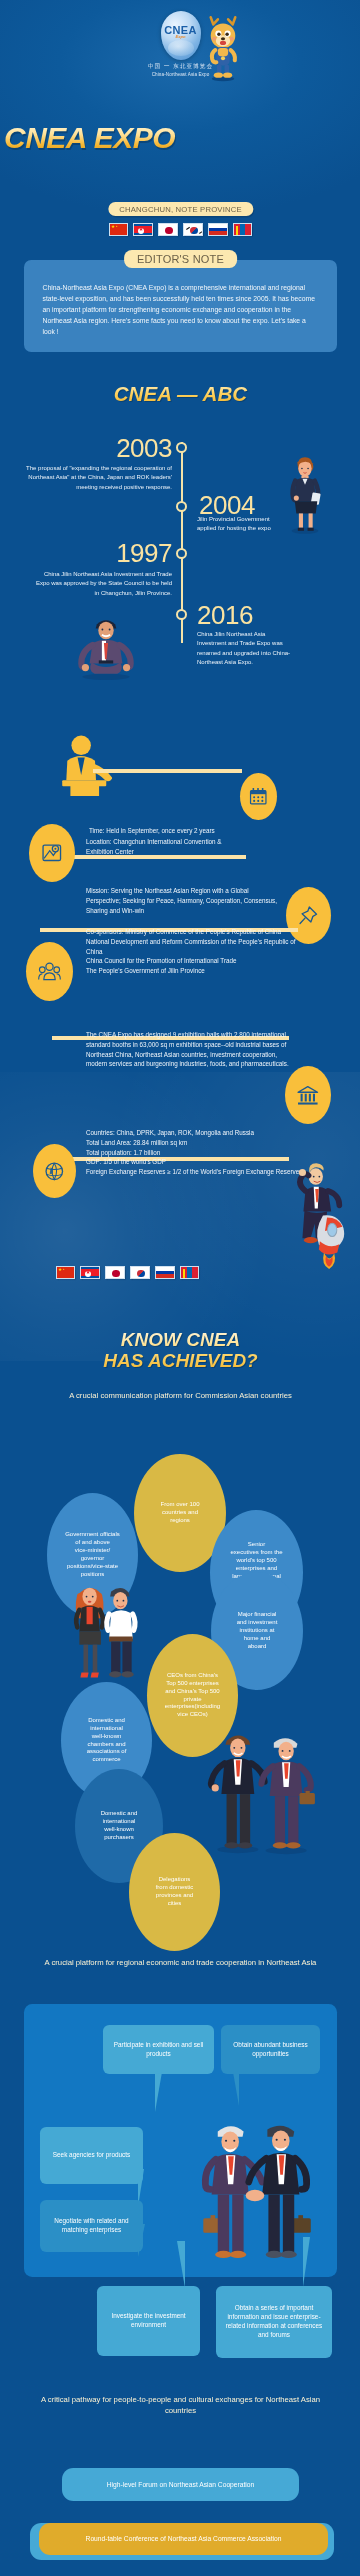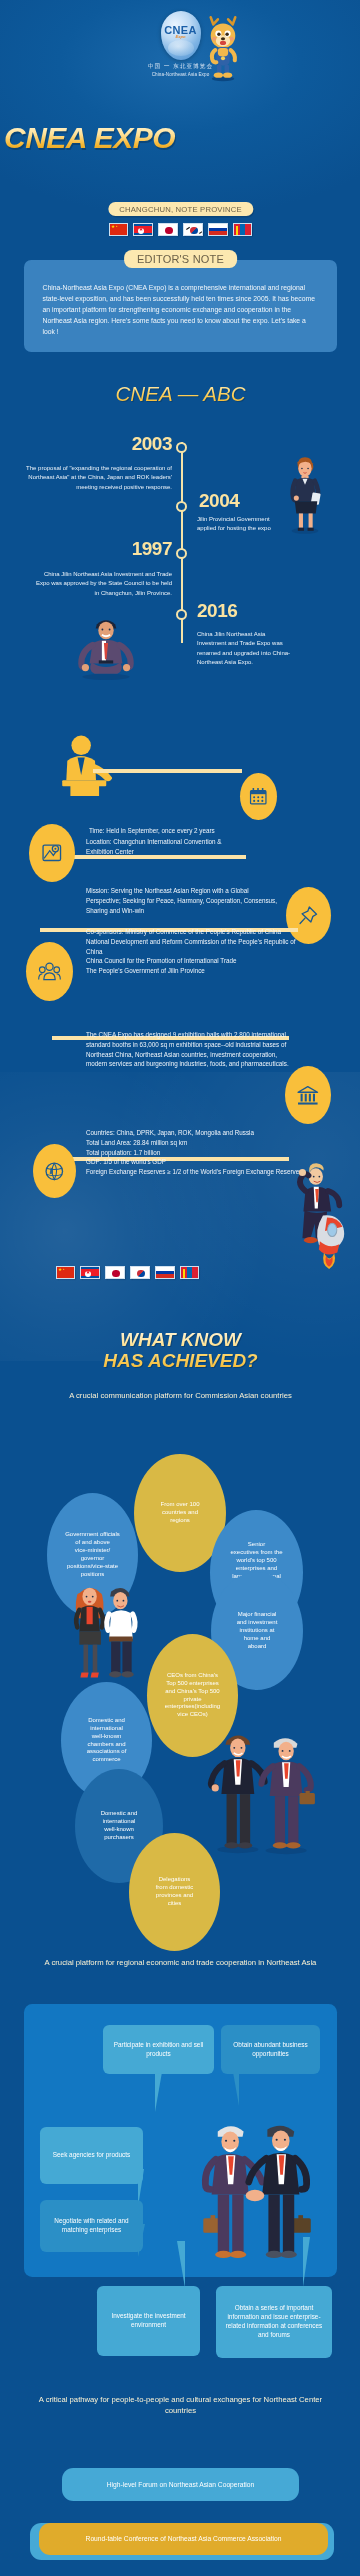--- a/index.html
+++ b/index.html
@@ -105,32 +105,32 @@
   }
   .note-card {
     left: 24px; top: 260px; width: 313px; padding: 21.6px 18.5px 15.5px 18.5px;
     background: #3a82bf; border-radius: 7.2px; z-index: 2;
   }
   .note-card p { color: #f2f7fb; font-size: 6.8px; line-height: 1.62; }
 
   
   .h-abc {
     left: 0; right: 0; top: 382px; text-align: center;
-    font-size: 20.6px; font-weight: normal; font-style: italic;
+    font-size: 20.6px; font-weight: bold; font-style: italic;
     background: linear-gradient(180deg,#fff4d0 0%, #ffd464 45%, #f0b123 100%);
     -webkit-background-clip: text; background-clip: text; color: transparent;
     filter: drop-shadow(1px 1.5px 0 rgba(0,0,0,.18));
   }
   .tl-axis { left: 181px; top: 442px; width: 1.5px; height: 201px; background: #f6e3a8; }
   .tl-dot {
     width: 11.3px; height: 11.3px; border-radius: 50%;
     border: 2.1px solid #f6e3a8; background: #0a5090; left: 176px;
   }
   .tl-year {
-    font-size: 19px; font-weight: bold; color: #fbe3a0; letter-spacing: -0.5px;
+    font-size: 26px; font-weight: normal; color: #fbe3a0; letter-spacing: -0.5px;
   }
   .tl-text { font-size: 6px; color: #eef4fa; line-height: 1.55; }
 
   
   .fact-text { font-size: 6.3px; color: #f1f6fb; line-height: 1.55; }
   .bubble {
     border-radius: 50%; background: #f9bf3b; position: absolute;
     display: flex; align-items: center; justify-content: center;
   }
   .connector { position: absolute; border: 4.6px solid #fbe3a8; }
@@ -419,21 +419,21 @@
       <path d="M56 120 q30 -4 40 24 q6 24 -14 38 q-20 12 -34 -6 q-10 -26 8 -56z" fill="#d9dde3"></path>
       <path d="M64 124 q22 0 30 18 l-34 8 z" fill="#e8452c"></path>
       <path d="M50 170 q18 16 38 6 l-4 16 q-22 10 -36 -6z" fill="#e8452c"></path>
       <ellipse cx="74" cy="148" rx="9" ry="13" fill="#9ec9e8" stroke="#8fa7bb" stroke-width="2"></ellipse>
       <path d="M58 192 q10 22 20 2 q6 20 -10 30 q-16 -8 -10 -32z" fill="#f5a623"></path>
       <path d="M62 198 q6 14 12 2 q4 12 -6 20 q-10 -6 -6 -22z" fill="#e8452c"></path>
     </svg>
   </div>
 
   <div class="abs h-achieved">
-    <span>WHAT KNOW</span><br>
+    <span>KNOW CNEA</span><br>
     <span>HAS ACHIEVED?</span>
   </div>
 
   <div class="abs sub-head" style="top:1391px">A crucial communication platform for Commission Asian countries</div>
 
   <div class="blob blue" style="left:47px; top:1493px; width:91px; height:124px;">
     <span style="white-space:pre-line">Government officials
 of and above
 vice-minister/
 governor
@@ -622,21 +622,21 @@
       <rect x="200" y="190" width="9" height="8" fill="#5a4327"></rect>
       <rect x="142" y="150" width="22" height="112" fill="#23263a"></rect>
       <rect x="170" y="150" width="22" height="112" fill="#23263a"></rect>
       <ellipse cx="153" cy="266" rx="16" ry="7" fill="#4a5160"></ellipse>
       <ellipse cx="181" cy="266" rx="16" ry="7" fill="#4a5160"></ellipse>
 
       <ellipse cx="116" cy="152" rx="18" ry="11" fill="#f2b08a"></ellipse>
     </svg>
   </div>
 
-  <div class="abs sub-head" style="top:2395px">A critical pathway for people-to-people and cultural exchanges for Northeast Center countries</div>
+  <div class="abs sub-head" style="top:2395px">A critical pathway for people-to-people and cultural exchanges for Northeast Asian countries</div>
 
   <div class="fpill lt abs" style="left:62px; top:2468px; width:237px; height:33px;">High-level Forum on Northeast Asian Cooperation</div>
   <div class="fpill lt abs" style="left:30px; top:2523px; width:304px; height:37px;">International Production Capacity and Equipment Manufacturing Cooperation Forum</div>
 
   <div class="fpill gd abs" style="left:39px; top:2523px; width:289px; height:32px;">Round-table Conference of Northeast Asia Commerce Association</div>
 
 </div>
 
 
 </body></html>

